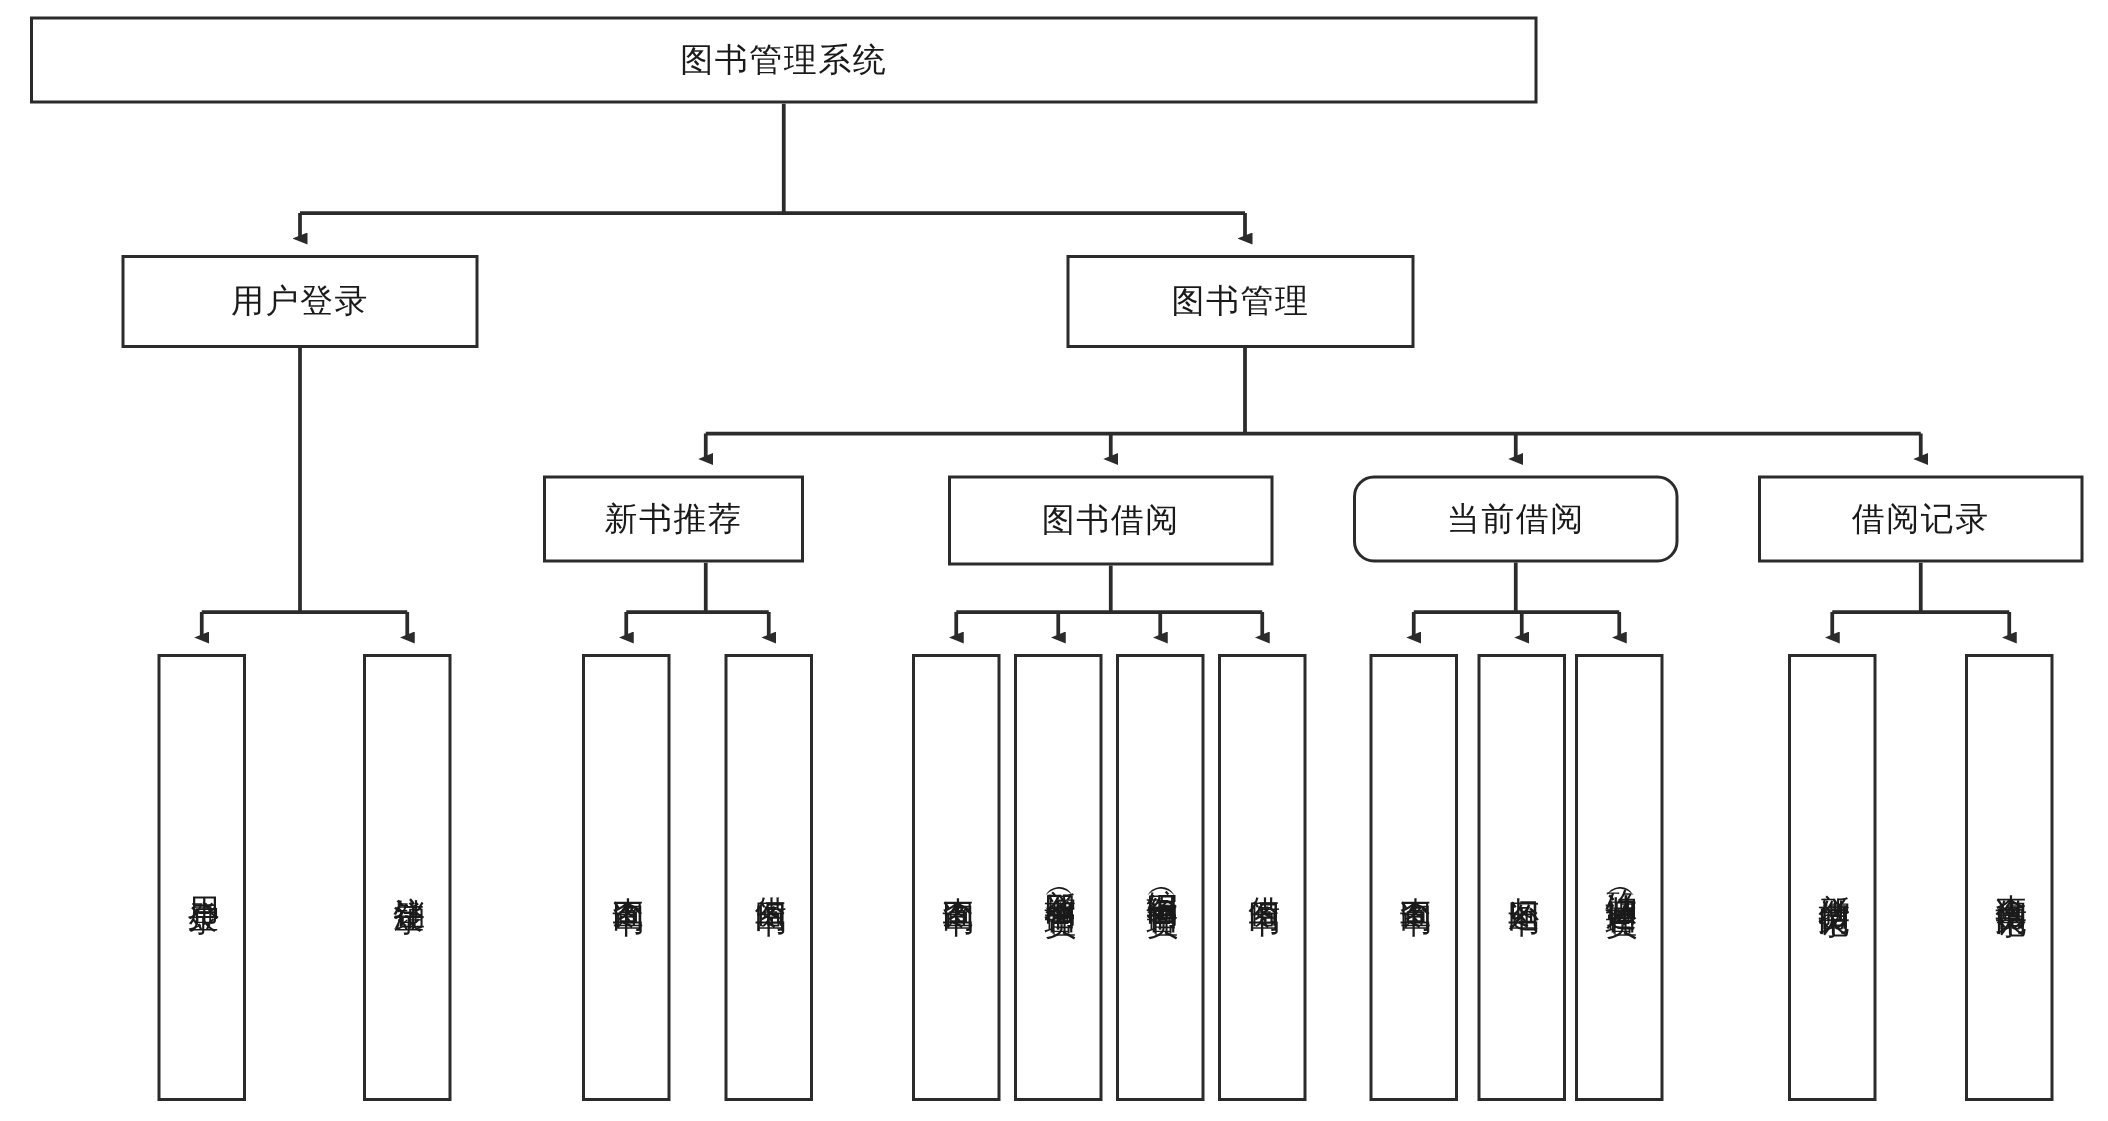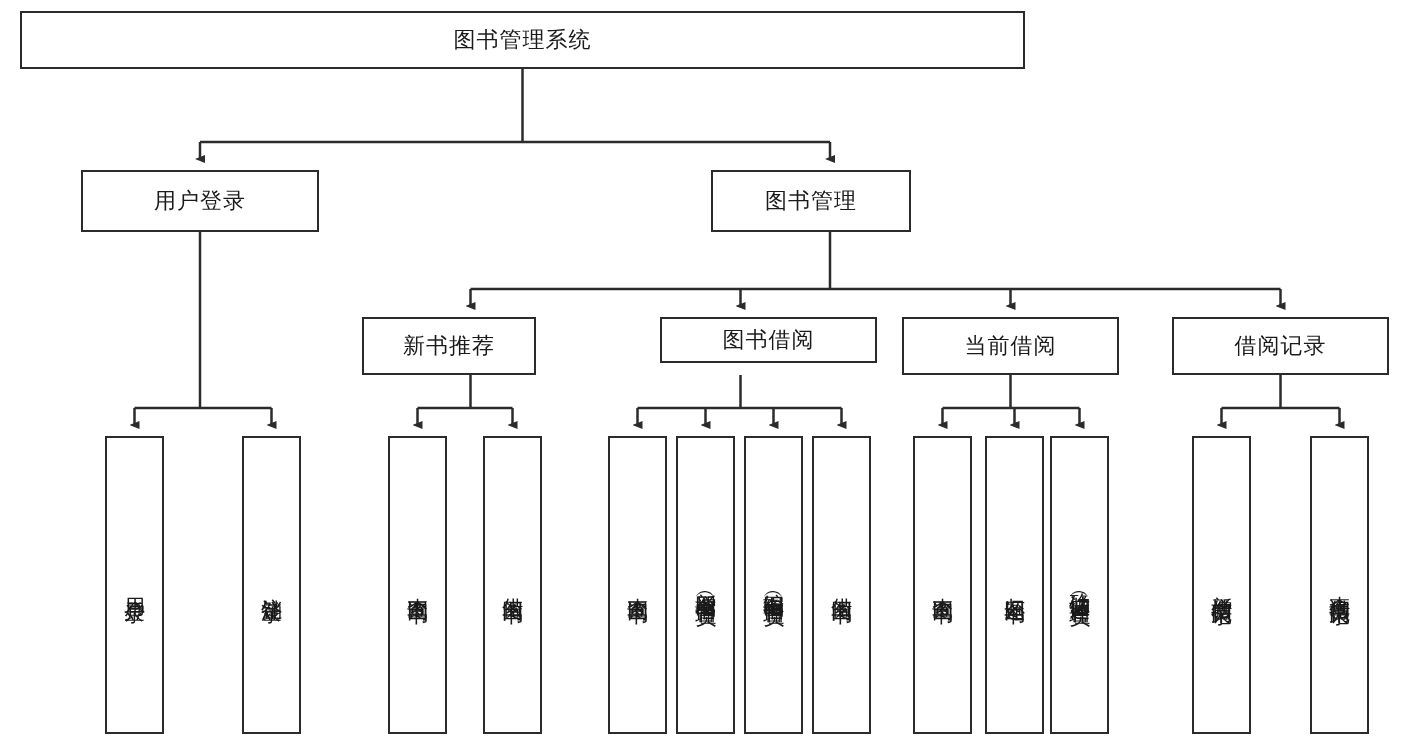--- a/index.html
+++ b/index.html
@@ -111,30 +111,30 @@
       </g>
   </svg>
 
   <div id="nodes">
       <div class="node h" style="left: 20px; top: 11px; width: 1005px; height: 58px;">
         <span class="lbl">图书管理系统</span>
       </div>
       <div class="node h" style="left: 81px; top: 170px; width: 238px; height: 62px;">
         <span class="lbl">用户登录</span>
       </div>
-      <div class="node h" style="left: 711px; top: 170px; width: 200px; height: 62px;">
+      <div class="node h" style="left: 711px; top: 170px; width: 232px; height: 62px;">
         <span class="lbl">图书管理</span>
       </div>
       <div class="node h" style="left: 362px; top: 317px; width: 174px; height: 58px;">
         <span class="lbl">新书推荐</span>
       </div>
-      <div class="node h" style="left: 660px; top: 317px; width: 217px; height: 46px;">
+      <div class="node h" style="left: 632px; top: 317px; width: 217px; height: 60px;">
         <span class="lbl">图书借阅</span>
       </div>
-      <div class="node h" style="left: 902px; top: 317px; width: 217px; height: 58px;">
+      <div class="node h" style="left: 902px; top: 317px; width: 217px; height: 58px; border-radius: 14px;">
         <span class="lbl">当前借阅</span>
       </div>
       <div class="node h" style="left: 1172px; top: 317px; width: 217px; height: 58px;">
         <span class="lbl">借阅记录</span>
       </div>
       <div class="node v" style="left: 105px; top: 436px; width: 59px; height: 298px;">
         <span class="lbl">用户登录</span>
       </div>
       <div class="node v" style="left: 242px; top: 436px; width: 59px; height: 298px;">
         <span class="lbl">注销登录</span>

